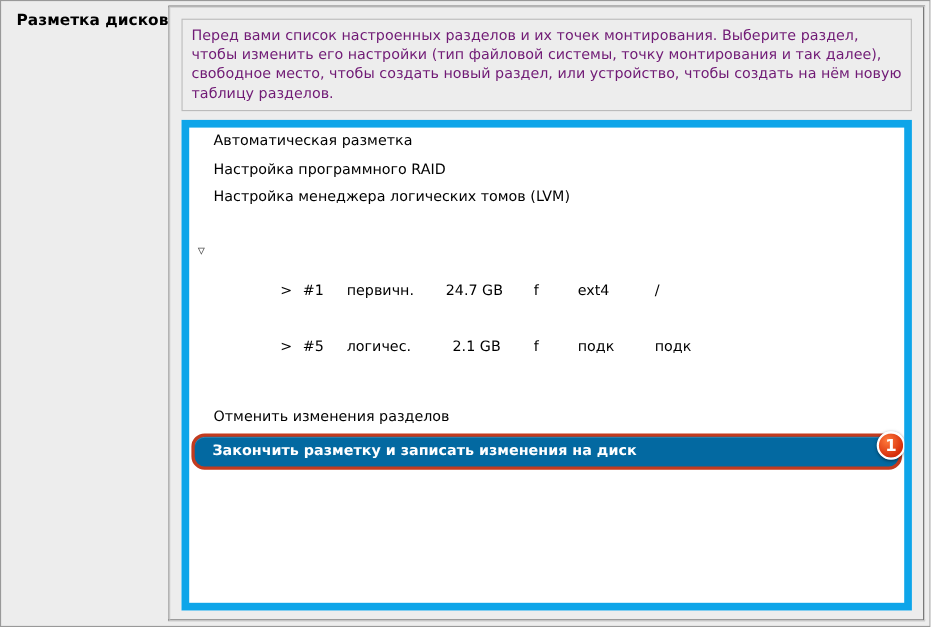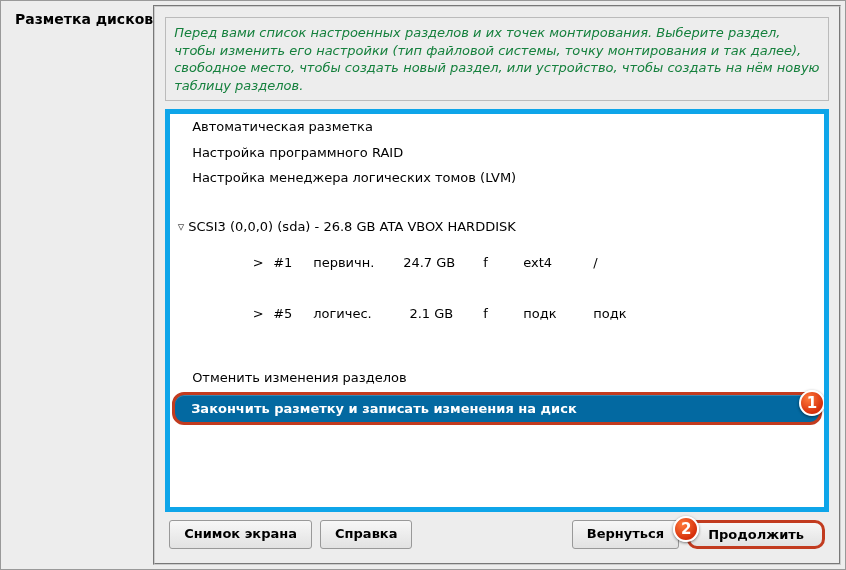--- a/index.html
+++ b/index.html
@@ -31,28 +31,27 @@
 }
 .title {
   font-weight: bold;
   font-size: 14px;
   margin: 6px 0 6px 10px;
 }
 .desc-box {
   border: 1px solid #bbb;
   background: #ededed;
   padding: 6px 8px;
-  font-style: italic;
-  color: #15803d;
+  color: #701a75;
   line-height: 1.35;
   margin-bottom: 8px;
 }
 .list-box {
   flex: 1;
-  border: 5px solid #0ea5e9;
+  border: 7px solid #0ea5e9;
   background: #fff;
   overflow: hidden;
   position: relative;
 }
 .list-item {
   padding: 3px 0 3px 22px;
   font-size: 13px;
   line-height: 1.5;
   cursor: default;
   white-space: pre;
@@ -149,44 +148,33 @@
 
     <div class="list-box">
       <div class="list-item">Автоматическая разметка</div>
       <div class="list-item">Настройка программного RAID</div>
       <div class="list-item">Настройка менеджера логических томов (LVM)</div>
 
       <div class="list-item">&nbsp;</div>
 
       <div class="disk-row">
         <span class="tri">▿</span>
-        <span style="font-weight:normal;">SCSI3 (0,0,0) (sda) - 26.8 GB ATA VBOX HARDDISK</span>
       </div>
 
       <div class="part-row">
         <span class="cell c-gt">&gt;</span><span class="cell c-num">#1</span><span class="cell c-type">первичн.</span><span class="cell c-size">24.7 GB</span><span class="cell c-flag">f</span><span class="cell c-fs">ext4</span><span class="cell c-mnt">/</span>
       </div>
       <div class="part-row">
         <span class="cell c-gt">&gt;</span><span class="cell c-num">#5</span><span class="cell c-type">логичес.</span><span class="cell c-size">2.1 GB</span><span class="cell c-flag">f</span><span class="cell c-fs">подк</span><span class="cell c-mnt">подк</span>
       </div>
 
       <div class="list-item">&nbsp;</div>
 
       <div class="list-item">Отменить изменения разделов</div>
 
       <div class="highlight-wrap">
         <div class="highlight-item">Закончить разметку и записать изменения на диск</div>
         <div class="badge badge-1">1</div>
       </div>
     </div>
 
-    <div class="button-row">
-      <div class="btn">Снимок экрана</div>
-      <div class="btn">Справка</div>
-      <div class="spacer"></div>
-      <div class="btn">Вернуться</div>
-      <div class="btn-continue-wrap">
-        <div class="badge badge-2">2</div>
-        <div class="btn btn-continue">Продолжить</div>
-      </div>
-    </div>
   </div>
 </div>
 
 </body></html>

